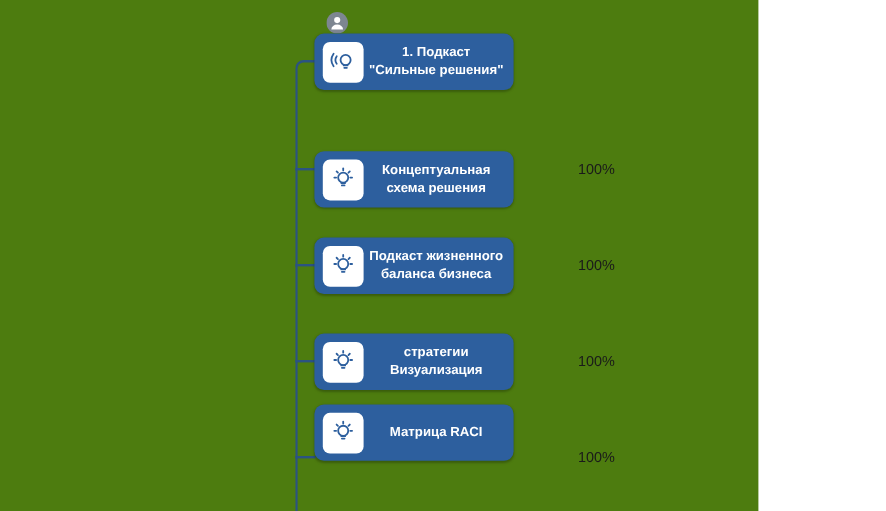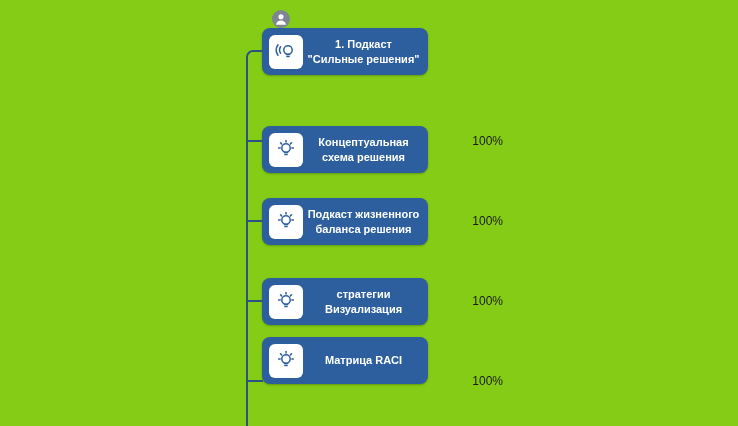--- a/index.html
+++ b/index.html
@@ -1,17 +1,17 @@
 <!DOCTYPE html>
 <html><head>
 <meta charset="utf-8">
 <style>
   html,body{margin:0;padding:0;background:#fff;}
   .canvas{
-    position:relative;width:738px;height:426px;background:#84cc16;overflow:hidden;
+    position:relative;width:632px;height:426px;background:#4d7c0f;overflow:hidden;
     font-family:"Liberation Sans","DejaVu Sans",sans-serif;
   }
   
   .trunk{
     position:absolute;left:246px;top:50px;width:17px;height:376px;
     border-left:2px solid #2b5382;border-top:2px solid #2b5382;
     border-top-left-radius:7px;
   }
   .stub{
     position:absolute;left:246px;width:17px;height:0;border-top:2px solid #2b5382;
@@ -25,21 +25,21 @@
   .icon-box{
     width:34px;height:34px;margin-left:7px;background:#ffffff;border-radius:6px;
     display:flex;align-items:center;justify-content:center;flex:0 0 auto;
   }
   .node-text{
     flex:1;color:#ffffff;font-size:11px;font-weight:bold;line-height:1.35;
     text-align:center;display:flex;flex-direction:column;justify-content:center;
     padding:0 6px 0 2px;
   }
   .progress{
-    position:absolute;left:453px;width:50px;text-align:right;
+    position:absolute;left:472px;width:50px;text-align:center;
     font-size:12px;color:#1a1a1a;
   }
   .root-icon{
     position:absolute;left:272px;top:10px;width:18px;height:18px;cursor:pointer;
   }
 </style>
 </head>
 <body>
 
 <div class="canvas">
@@ -108,21 +108,21 @@
           <path d="M12 2.4v1.5"></path>
           <path d="M4.6 10h1.5"></path>
           <path d="M17.9 10h1.5"></path>
           <path d="M6.5 4.8l1.1 1.1"></path>
           <path d="M16.4 5.9l1.1-1.1"></path>
         </g>
       </svg>
     </div>
     <div class="node-text">
       <span>Подкаст жизненного</span>
-      <span>баланса решения</span>
+      <span>баланса бизнеса</span>
     </div>
   </div>
   <div class="progress" style="top:214px">100%</div>
 
   <div class="node" style="top:278px">
     <div class="icon-box">
       <svg viewBox="0 0 24 24" width="24" height="24">
         <g fill="none" stroke="#2d5f9e" stroke-width="1.5" stroke-linecap="round">
           <circle cx="12" cy="10" r="4.2"></circle>
           <path d="M10.4 14.5h3.2"></path>

